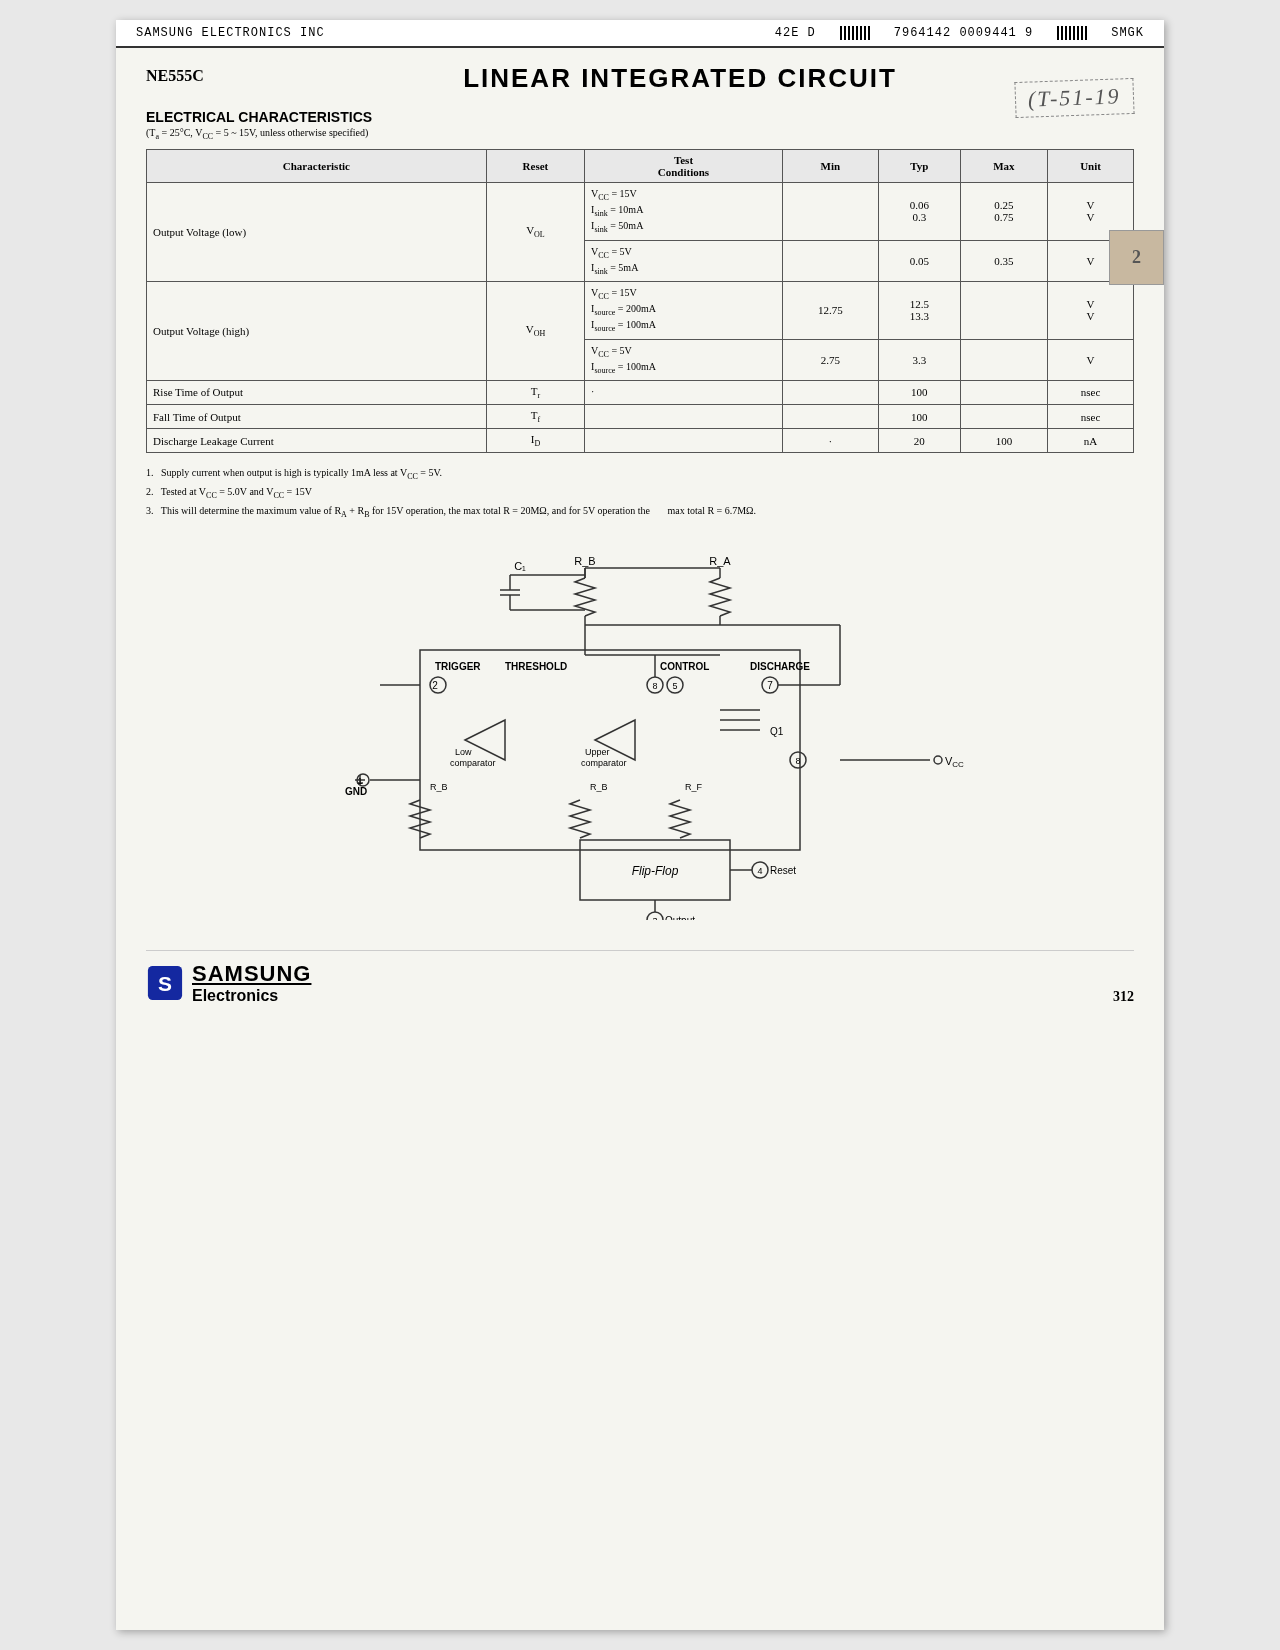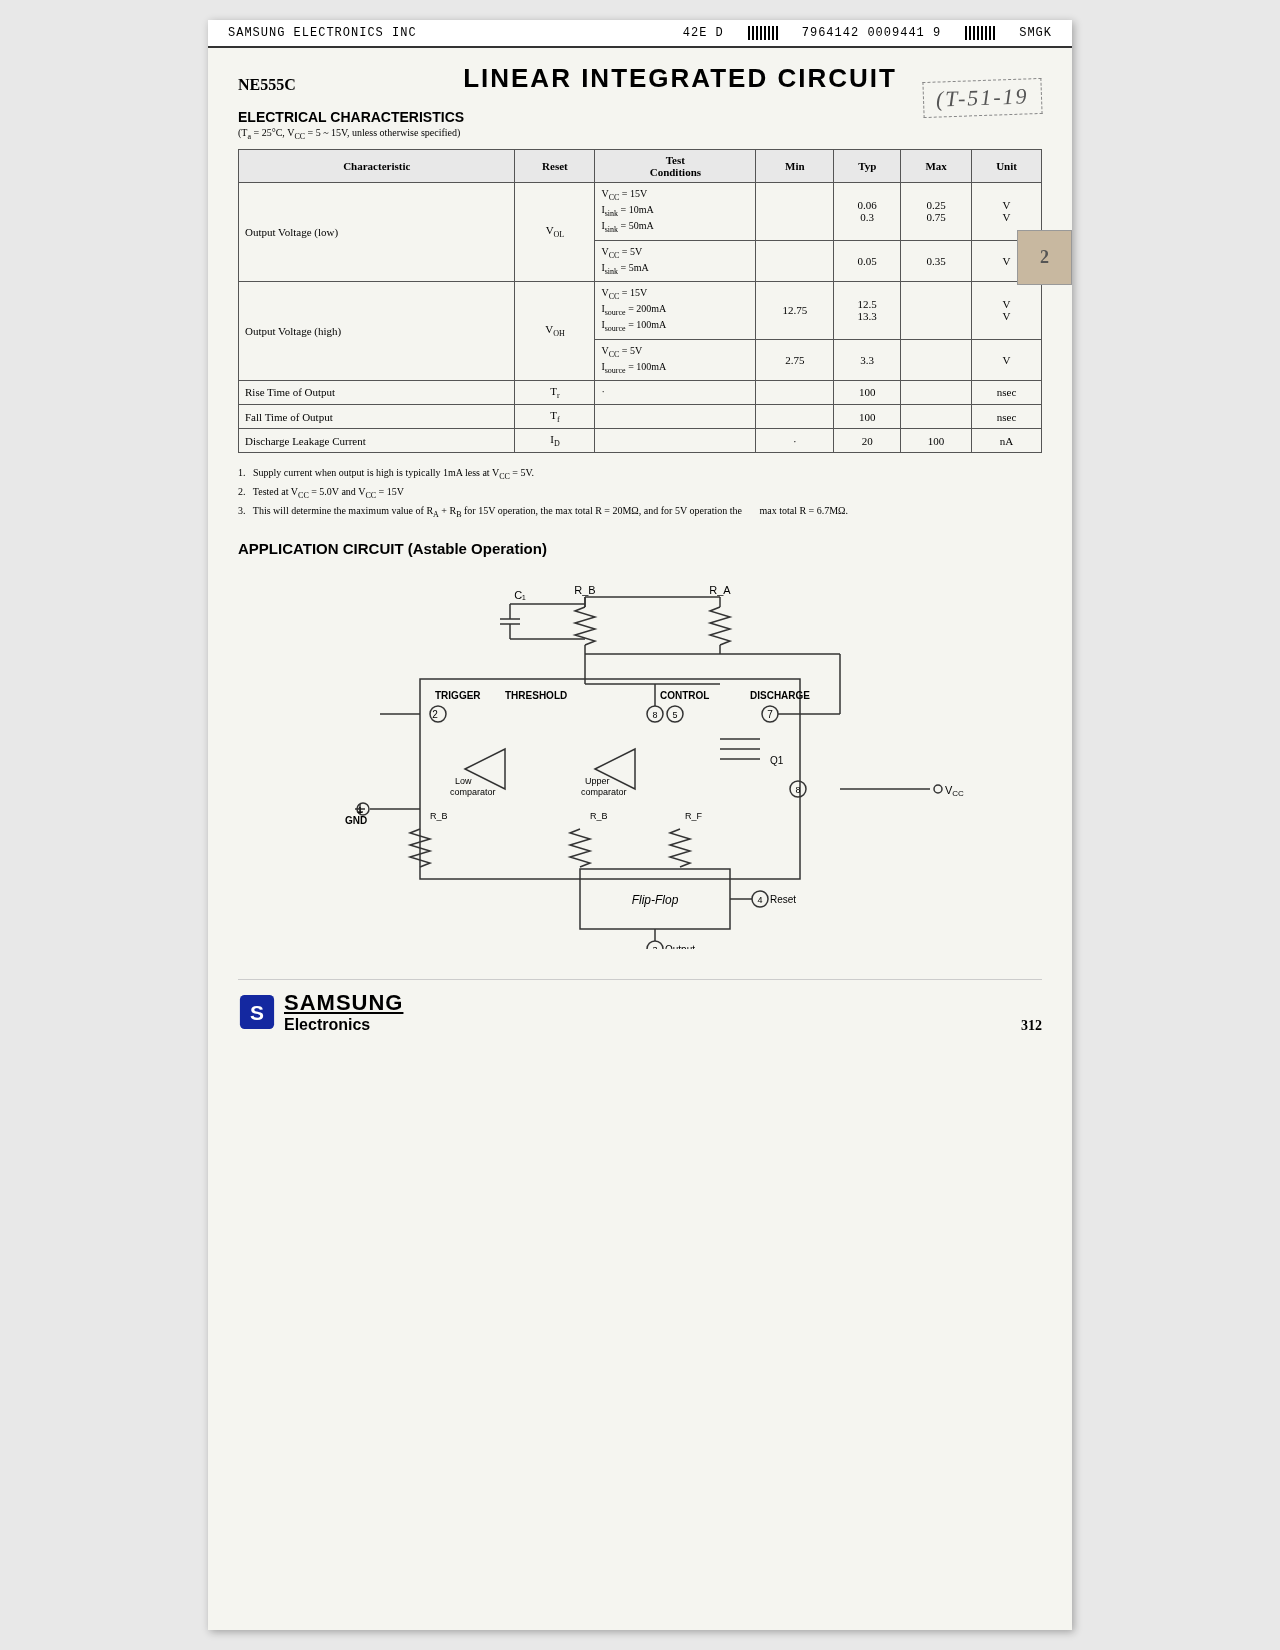--- a/index.html
+++ b/index.html
@@ -7,21 +7,21 @@
       background: #e8e8e8;
       font-family: 'Times New Roman', Times, serif;
       width: 1280px;
       min-height: 1650px;
       display: flex;
       justify-content: center;
       padding: 20px;
     }
     .page {
       background: #f5f5f0;
-      width: 864px;
+      width: 1048px;
       min-height: 1580px;
       padding: 0;
       position: relative;
       box-shadow: 2px 2px 8px rgba(0,0,0,0.3);
     }
     .header-bar {
       background: #fff;
       border-bottom: 2px solid #333;
       padding: 6px 20px;
       display: flex;
@@ -40,21 +40,21 @@
       width: 30px;
       height: 14px;
       background: repeating-linear-gradient(90deg, #000 0px, #000 2px, #fff 2px, #fff 4px);
       display: inline-block;
     }
     .content-area {
       padding: 15px 30px 20px 30px;
     }
     .title-section {
       display: flex;
-      align-items: flex-end;
+      align-items: flex-start;
       margin-bottom: 10px;
     }
     .model-name {
       font-weight: bold;
       font-size: 16px;
       min-width: 80px;
       margin-top: 4px;
     }
     .main-title {
       flex: 1;
@@ -312,21 +312,20 @@
         </tr>
       </tbody>
     </table>
 
     <div class="notes-section">
       <div>1. &nbsp; Supply current when output is high is typically 1mA less at V<sub>CC</sub> = 5V.</div>
       <div>2. &nbsp; Tested at V<sub>CC</sub> = 5.0V and V<sub>CC</sub> = 15V</div>
       <div>3. &nbsp; This will determine the maximum value of R<sub>A</sub> + R<sub>B</sub> for 15V operation, the max total R = 20MΩ, and for 5V operation the&nbsp;&nbsp;&nbsp;&nbsp;&nbsp;&nbsp; max total R = 6.7MΩ.</div>
     </div>
 
-    <div class="app-section-title">APPLICATION CIRCUIT (Astable Operation)</div>
 
     <div class="circuit-diagram">
       <svg viewBox="0 0 700 380" width="700" height="380" style="display:block; margin: 0 auto;">
 
         <rect x="0" y="0" width="700" height="380" fill="#f5f5f0"></rect>
 
         <text x="295" y="25" font-size="11" font-family="Arial" text-anchor="middle">R_B</text>
         <line x1="295" y1="28" x2="295" y2="38" stroke="#333" stroke-width="1.5"></line>
 
         <polyline points="295,38 285,42 305,48 285,54 305,60 285,66 305,72 295,76" fill="none" stroke="#333" stroke-width="1.5"></polyline>

